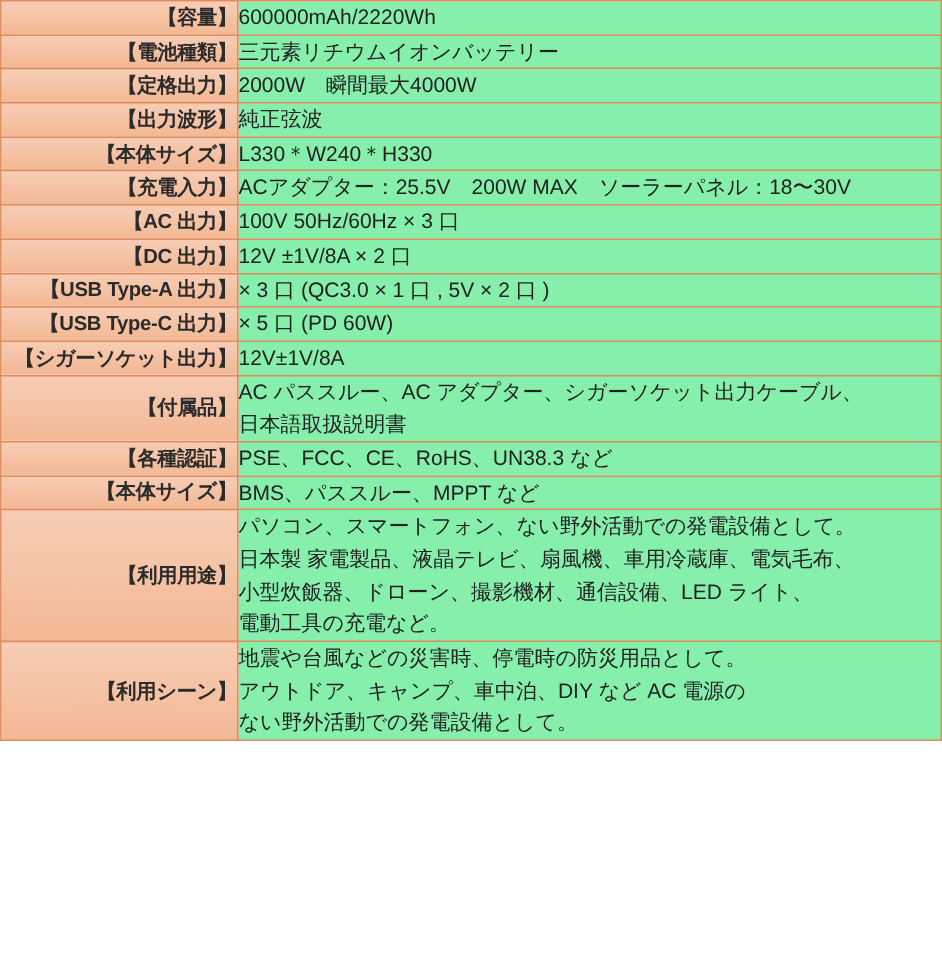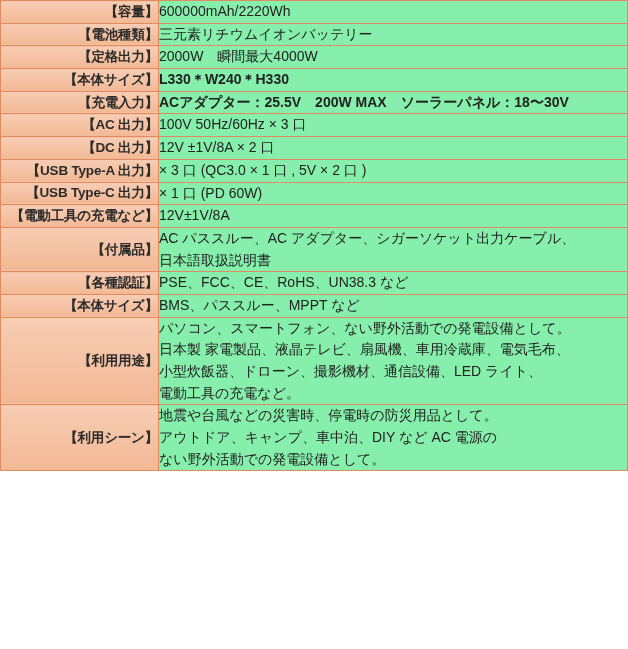--- a/index.html
+++ b/index.html
@@ -42,21 +42,21 @@
   }
   td.value-cell {
     background: #86efac;
     color: #222222;
     font-size: 14px;
     padding: 7px 8px 7px 10px;
     line-height: 1.55;
     text-align: left;
   }
   td.value-cell.bold {
-    font-weight: bold;
+    font-weight: normal;
   }
   .vline {
     display: block;
     white-space: nowrap;
   }
 </style>
 </head>
 <body>
 
 <div id="spec-wrap">
@@ -71,20 +71,26 @@
         <tr>
           <td class="label-cell">【電池種類】</td>
           <td class="value-cell">
             <span class="vline">三元素リチウムイオンバッテリー</span>
           </td>
         </tr>
         <tr>
           <td class="label-cell">【定格出力】</td>
           <td class="value-cell">
             <span class="vline">2000W　瞬間最大4000W</span>
+          </td>
+        </tr>
+        <tr>
+          <td class="label-cell">【出力波形】</td>
+          <td class="value-cell">
+            <span class="vline">純正弦波</span>
           </td>
         </tr>
         <tr>
           <td class="label-cell">【本体サイズ】</td>
           <td class="value-cell bold">
             <span class="vline">L330＊W240＊H330</span>
           </td>
         </tr>
         <tr>
           <td class="label-cell">【充電入力】</td>
@@ -106,25 +112,25 @@
         </tr>
         <tr>
           <td class="label-cell">【USB Type-A 出力】</td>
           <td class="value-cell">
             <span class="vline">× 3 口 (QC3.0 × 1 口 , 5V × 2 口 )</span>
           </td>
         </tr>
         <tr>
           <td class="label-cell">【USB Type-C 出力】</td>
           <td class="value-cell">
-            <span class="vline">× 1 口 (PD 60W)</span>
+            <span class="vline">× 5 口 (PD 60W)</span>
           </td>
         </tr>
         <tr>
-          <td class="label-cell">【電動工具の充電など】</td>
+          <td class="label-cell">【シガーソケット出力】</td>
           <td class="value-cell">
             <span class="vline">12V±1V/8A</span>
           </td>
         </tr>
         <tr>
           <td class="label-cell">【付属品】</td>
           <td class="value-cell">
             <span class="vline">AC パススルー、AC アダプター、シガーソケット出力ケーブル、</span>
             <span class="vline">日本語取扱説明書</span>
           </td>

